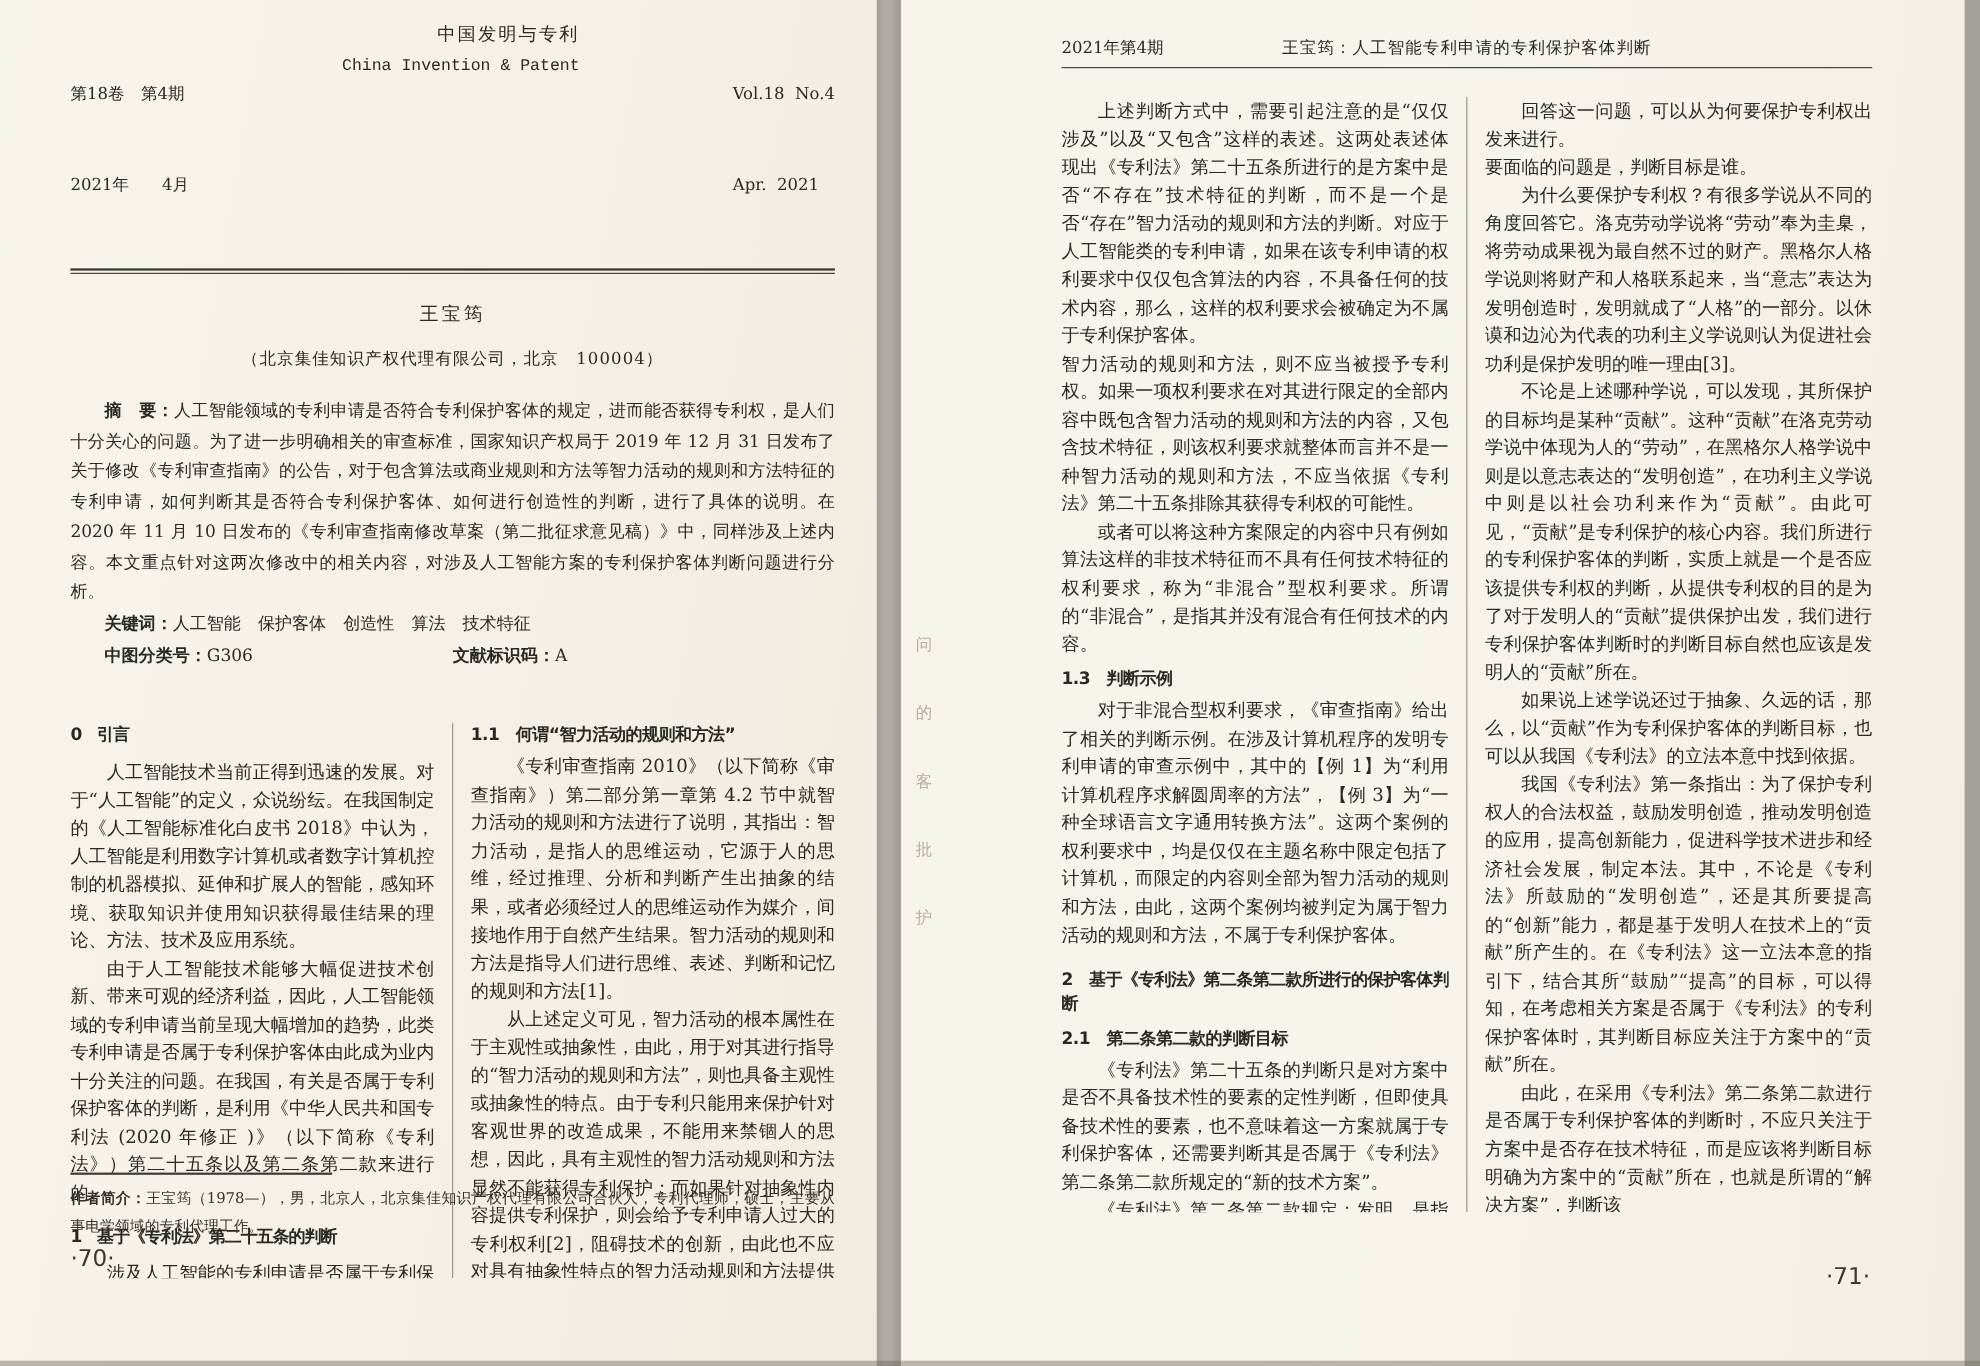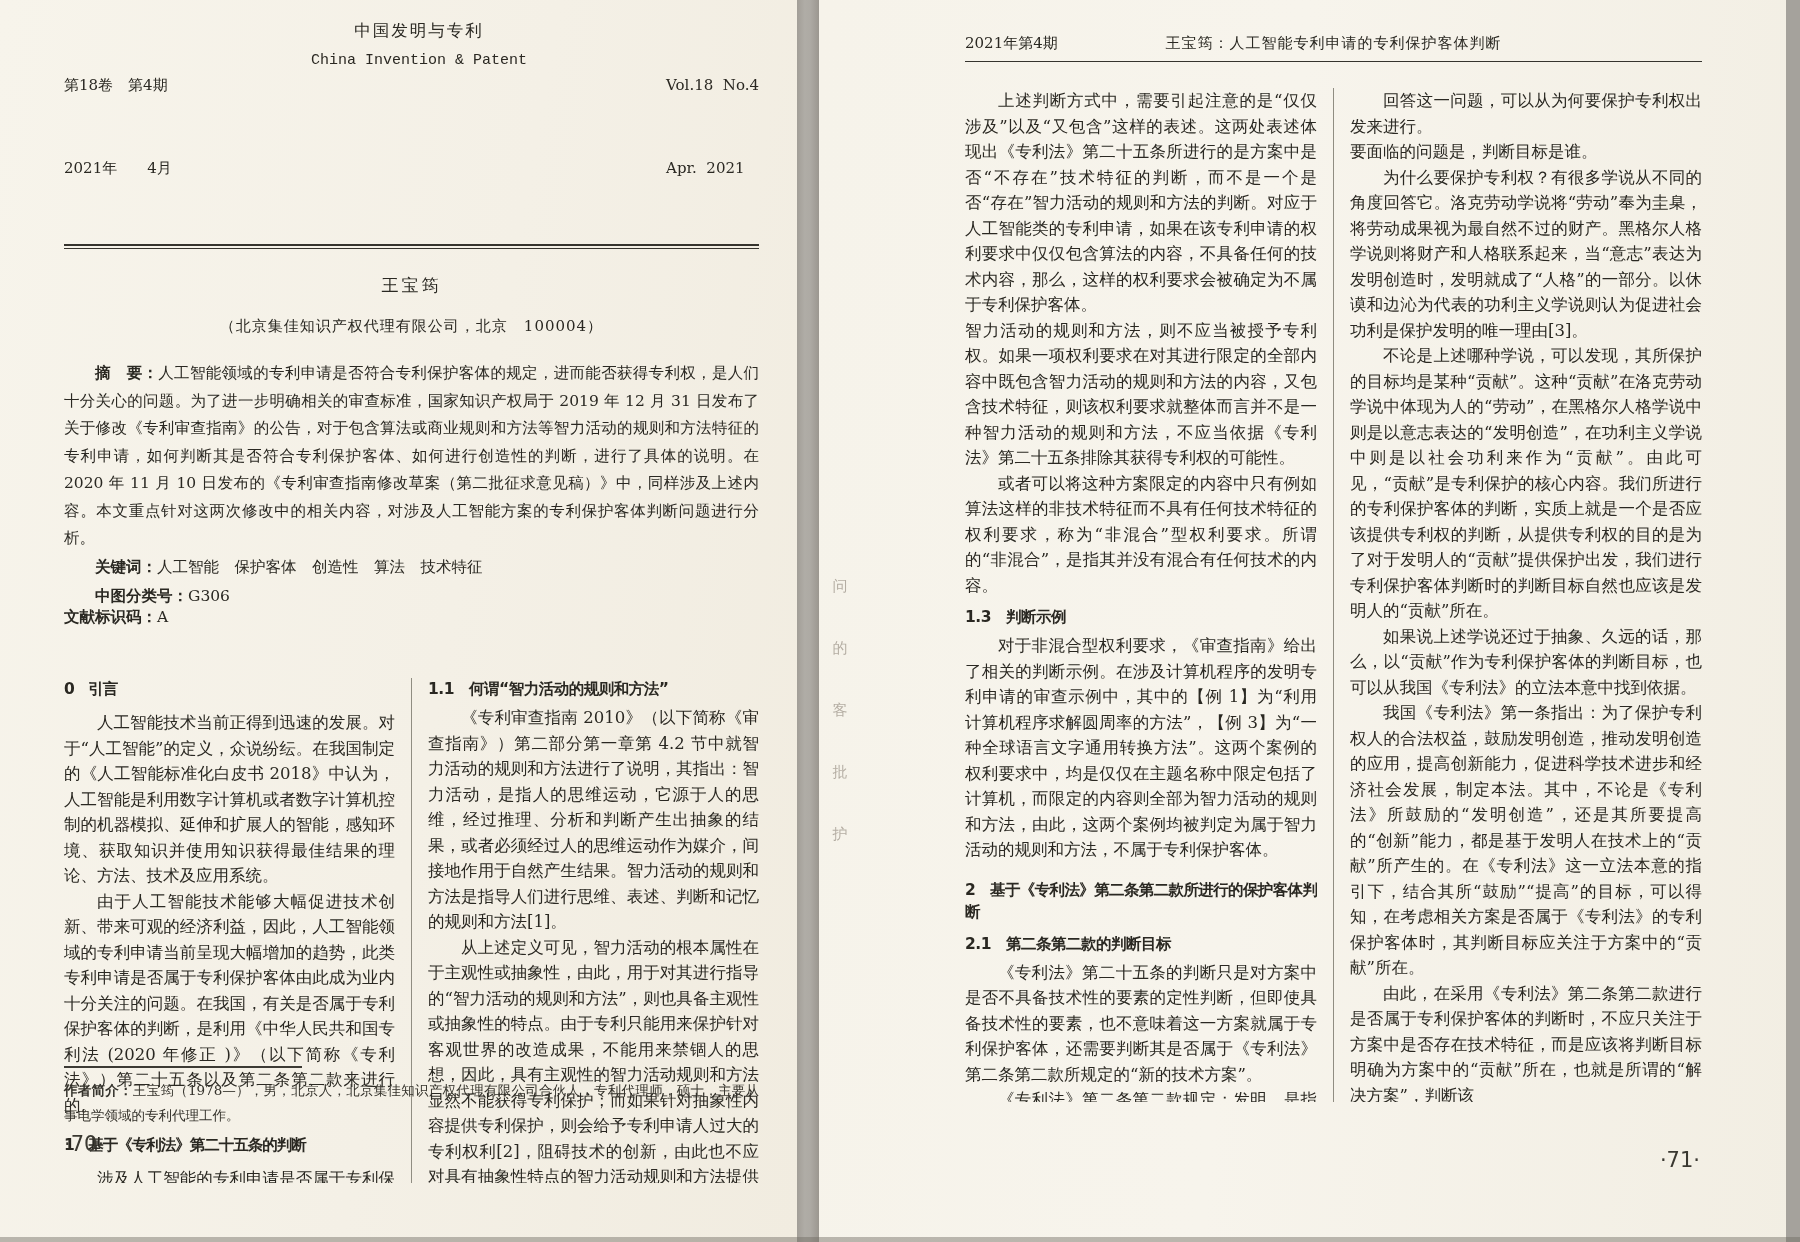--- a/index.html
+++ b/index.html
@@ -21,36 +21,36 @@
   .page-right{
     flex:1;background:linear-gradient(95deg,#f6f3ea,#f7f4ec 45%,#f2eee3);
     padding:34px 98px 0 146px;
   }
   .edge-right{position:absolute;right:0;top:0;width:14px;height:100%;background:#a5a29c;}
   .edge-bottom{position:absolute;left:0;bottom:0;width:100%;height:5px;background:rgba(110,106,98,.45);}
 
   
   .p70-header{display:flex;justify-content:space-between;align-items:flex-start;font-size:15px;line-height:1.85;}
   .h-left,.h-right{white-space:pre;}
-  .h-center{text-align:center;}
+  .h-center{text-align:right;}
   .h-cn{font-size:16.5px;letter-spacing:2px;}
   .h-en{font-size:15px;font-family:Liberation Mono, monospace;}
   .rule-double{margin-top:6px;height:2px;border-top:2.5px solid #36342e;border-bottom:1px solid #36342e;}
 
   .title{
     margin:30px 0 0;text-align:center;font-size:37px;font-weight:800;
     letter-spacing:2px;font-family:"DejaVu Serif","Liberation Serif",serif;color:#22201b;
   }
   .author{margin-top:25px;text-align:center;font-size:17px;letter-spacing:3px;}
   .affil{margin-top:20px;text-align:center;font-size:15px;letter-spacing:1px;}
 
   .abstract{margin:24px 0 0;font-size:15.5px;line-height:1.78;text-align:justify;text-indent:2em;}
   .keywords{margin:4px 0 0;font-size:15.5px;text-indent:2em;}
   .lbl{font-weight:700;font-family:"DejaVu Sans","Liberation Sans",sans-serif;}
-  .clc-row{display:flex;margin-top:8px;font-size:15.5px;flex-direction:column;}
+  .clc-row{display:flex;margin-top:8px;font-size:15.5px;}
   .clc-row .cell{width:50%;}
   .clc-row .cell:first-child{text-indent:2em;}
 
   
   .cols{display:flex;overflow:hidden;text-align:justify;}
   .p70-cols{margin-top:50px;height:505px;}
   .p71-cols{margin-top:26px;height:1014px;}
   .col{flex:1;overflow:hidden;}
   .col + .col{margin-left:16px;padding-left:16px;border-left:1px solid #908d82;}
   .blk{font-size:16.5px;line-height:25.5px;}

